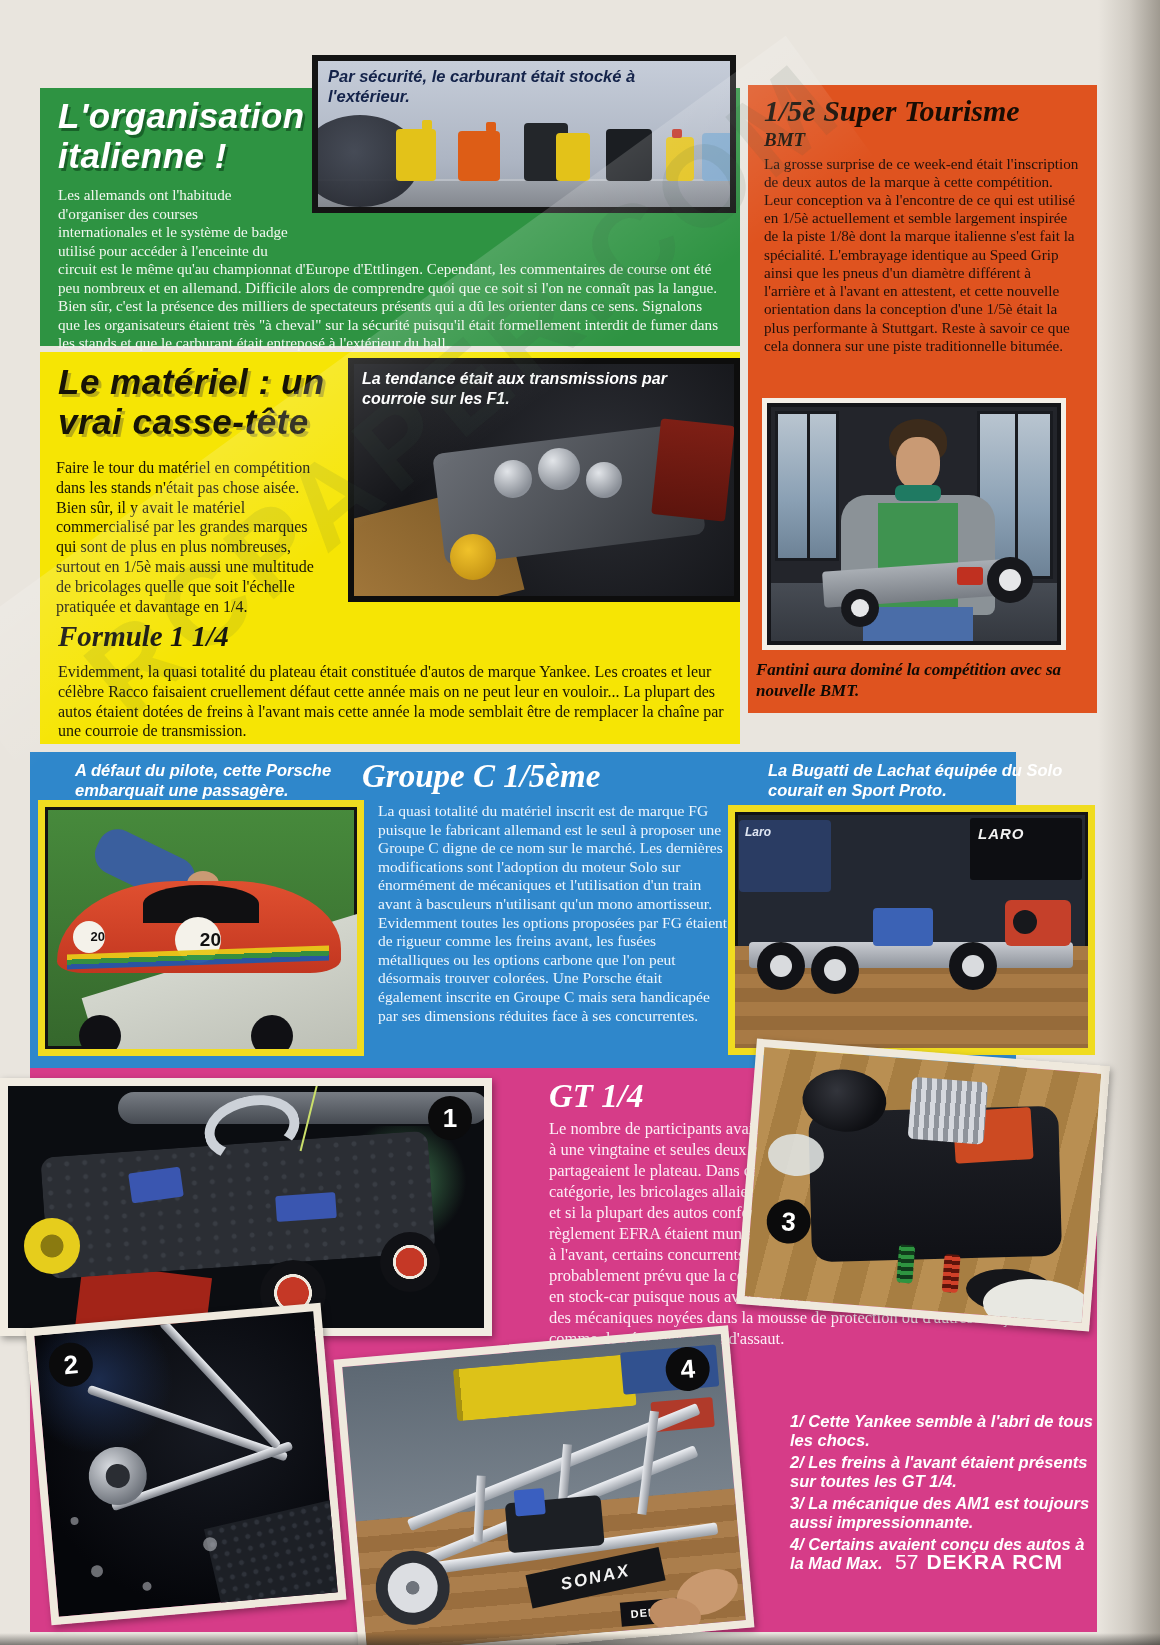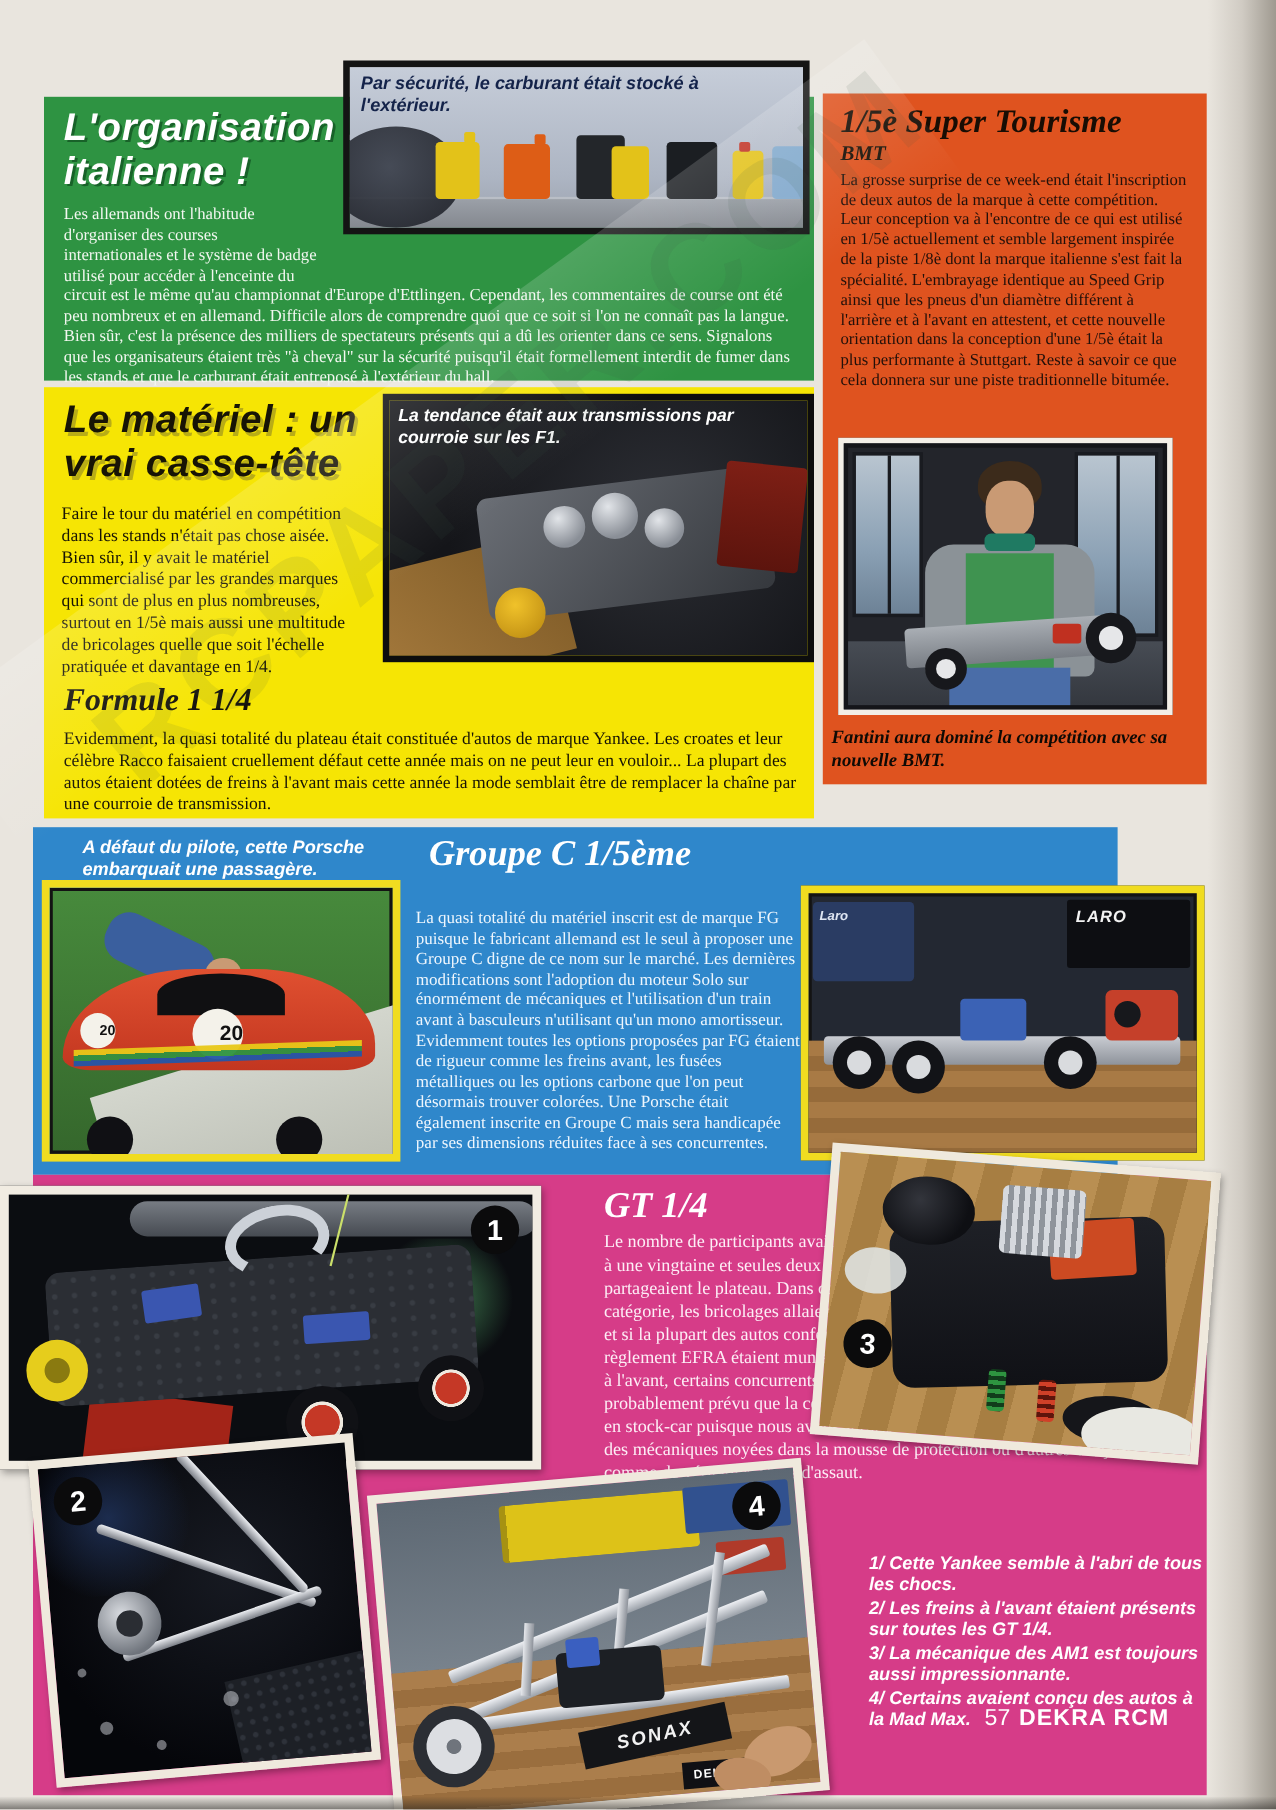--- a/index.html
+++ b/index.html
@@ -41,22 +41,22 @@
   .sp-f1 { float:right; width:400px; height:162px; }
   .h-formule { position:absolute; left:18px; top:268px; font-size:29px; color:#14110a; }
   .p-formule { position:absolute; left:18px; top:310px; width:666px; color:#171405; font-size:16px; line-height:1.24; }
 
   .blk-orange { position:absolute; left:748px; top:85px; width:349px; height:628px; background:#df531f; padding:10px 16px; }
   .blk-orange .t1 { font-size:30px; color:#180d04; line-height:1.05; }
   .blk-orange .t2 { font-size:19px; color:#180d04; margin-top:2px; }
   .blk-orange .bodytext { margin-top:4px; color:#22100a; font-size:15.2px; line-height:1.2; }
 
   .blk-blue { position:absolute; left:30px; top:752px; width:986px; height:316px; background:#2f87cb; }
-  .blk-blue .t1 { position:absolute; left:360px; top:6px; font-size:33px; color:#fff; }
-  .blk-blue .bodytext { position:absolute; left:348px; top:50px; width:350px; color:#eef6fd; font-size:15.5px; line-height:1.2;margin-top:24px; }
+  .blk-blue .t1 { position:absolute; left:332px; top:6px; font-size:33px; color:#fff; }
+  .blk-blue .bodytext { position:absolute; left:348px; top:50px; width:350px; color:#eef6fd; font-size:15.5px; line-height:1.2; }
 
   .blk-pink { position:absolute; left:30px; top:1068px; width:1067px; height:564px; background:#d63c88; padding:8px 14px; }
   .sp-ph1 { float:left; width:505px; height:272px; }
   .sp-ph3 { float:right; width:255px; height:228px; }
   .blk-pink .t1 { font-size:33px; color:#fff; margin-top:2px; }
   .blk-pink .bodytext { color:#fdeef6; font-size:16.5px; line-height:1.27; margin-top:4px; }
   .gt-caps { position:absolute; left:760px; top:344px; width:312px; color:#fff; }
   .gt-caps .c { font:bold italic 16.5px/1.18 "Liberation Sans",sans-serif; margin-bottom:2px; }
   .footer { position:absolute; right:34px; top:482px; color:#fff; font-size:21px; }
   .footer .num { font-weight:normal; margin-right:8px; }
@@ -319,20 +319,21 @@
         </div>
       <div class="rceng"></div>
     </div>
   </div>
   <div class="abs cap cap-fantini">Fantini aura dominé la compétition avec sa nouvelle BMT.</div>
 
   <div class="blk-blue">
     <div class="cap cap-blue-l">A défaut du pilote, cette Porsche embarquait une passagère.</div>
     <div class="t1 h-serif">Groupe C 1/5ème</div>
     <div class="bodytext body-serif">La quasi totalité du matériel inscrit est de marque FG puisque le fabricant allemand est le seul à proposer une Groupe C digne de ce nom sur le marché. Les dernières modifications sont l'adoption du moteur Solo sur énormément de mécaniques et l'utilisation d'un train avant à basculeurs n'utilisant qu'un mono amortisseur. Evidemment toutes les options proposées par FG étaient de rigueur comme les freins avant, les fusées métalliques ou les options carbone que l'on peut désormais trouver colorées. Une Porsche était également inscrite en Groupe C mais sera handicapée par ses dimensions réduites face à ses concurrentes.</div>
+    <div class="cap cap-blue-r">La Bugatti de Lachat équipée du Solo courait en Sport Proto.</div>
 
     <div class="ph ph-porsche">
       <div class="road"></div>
       <div class="arm"></div>
       <div class="hand"></div>
       <div class="pbody">
         <div class="pwin"></div>
         <div class="roundel side">20</div>
         <div class="roundel hood">20</div>
         <div class="stripes"></div>

